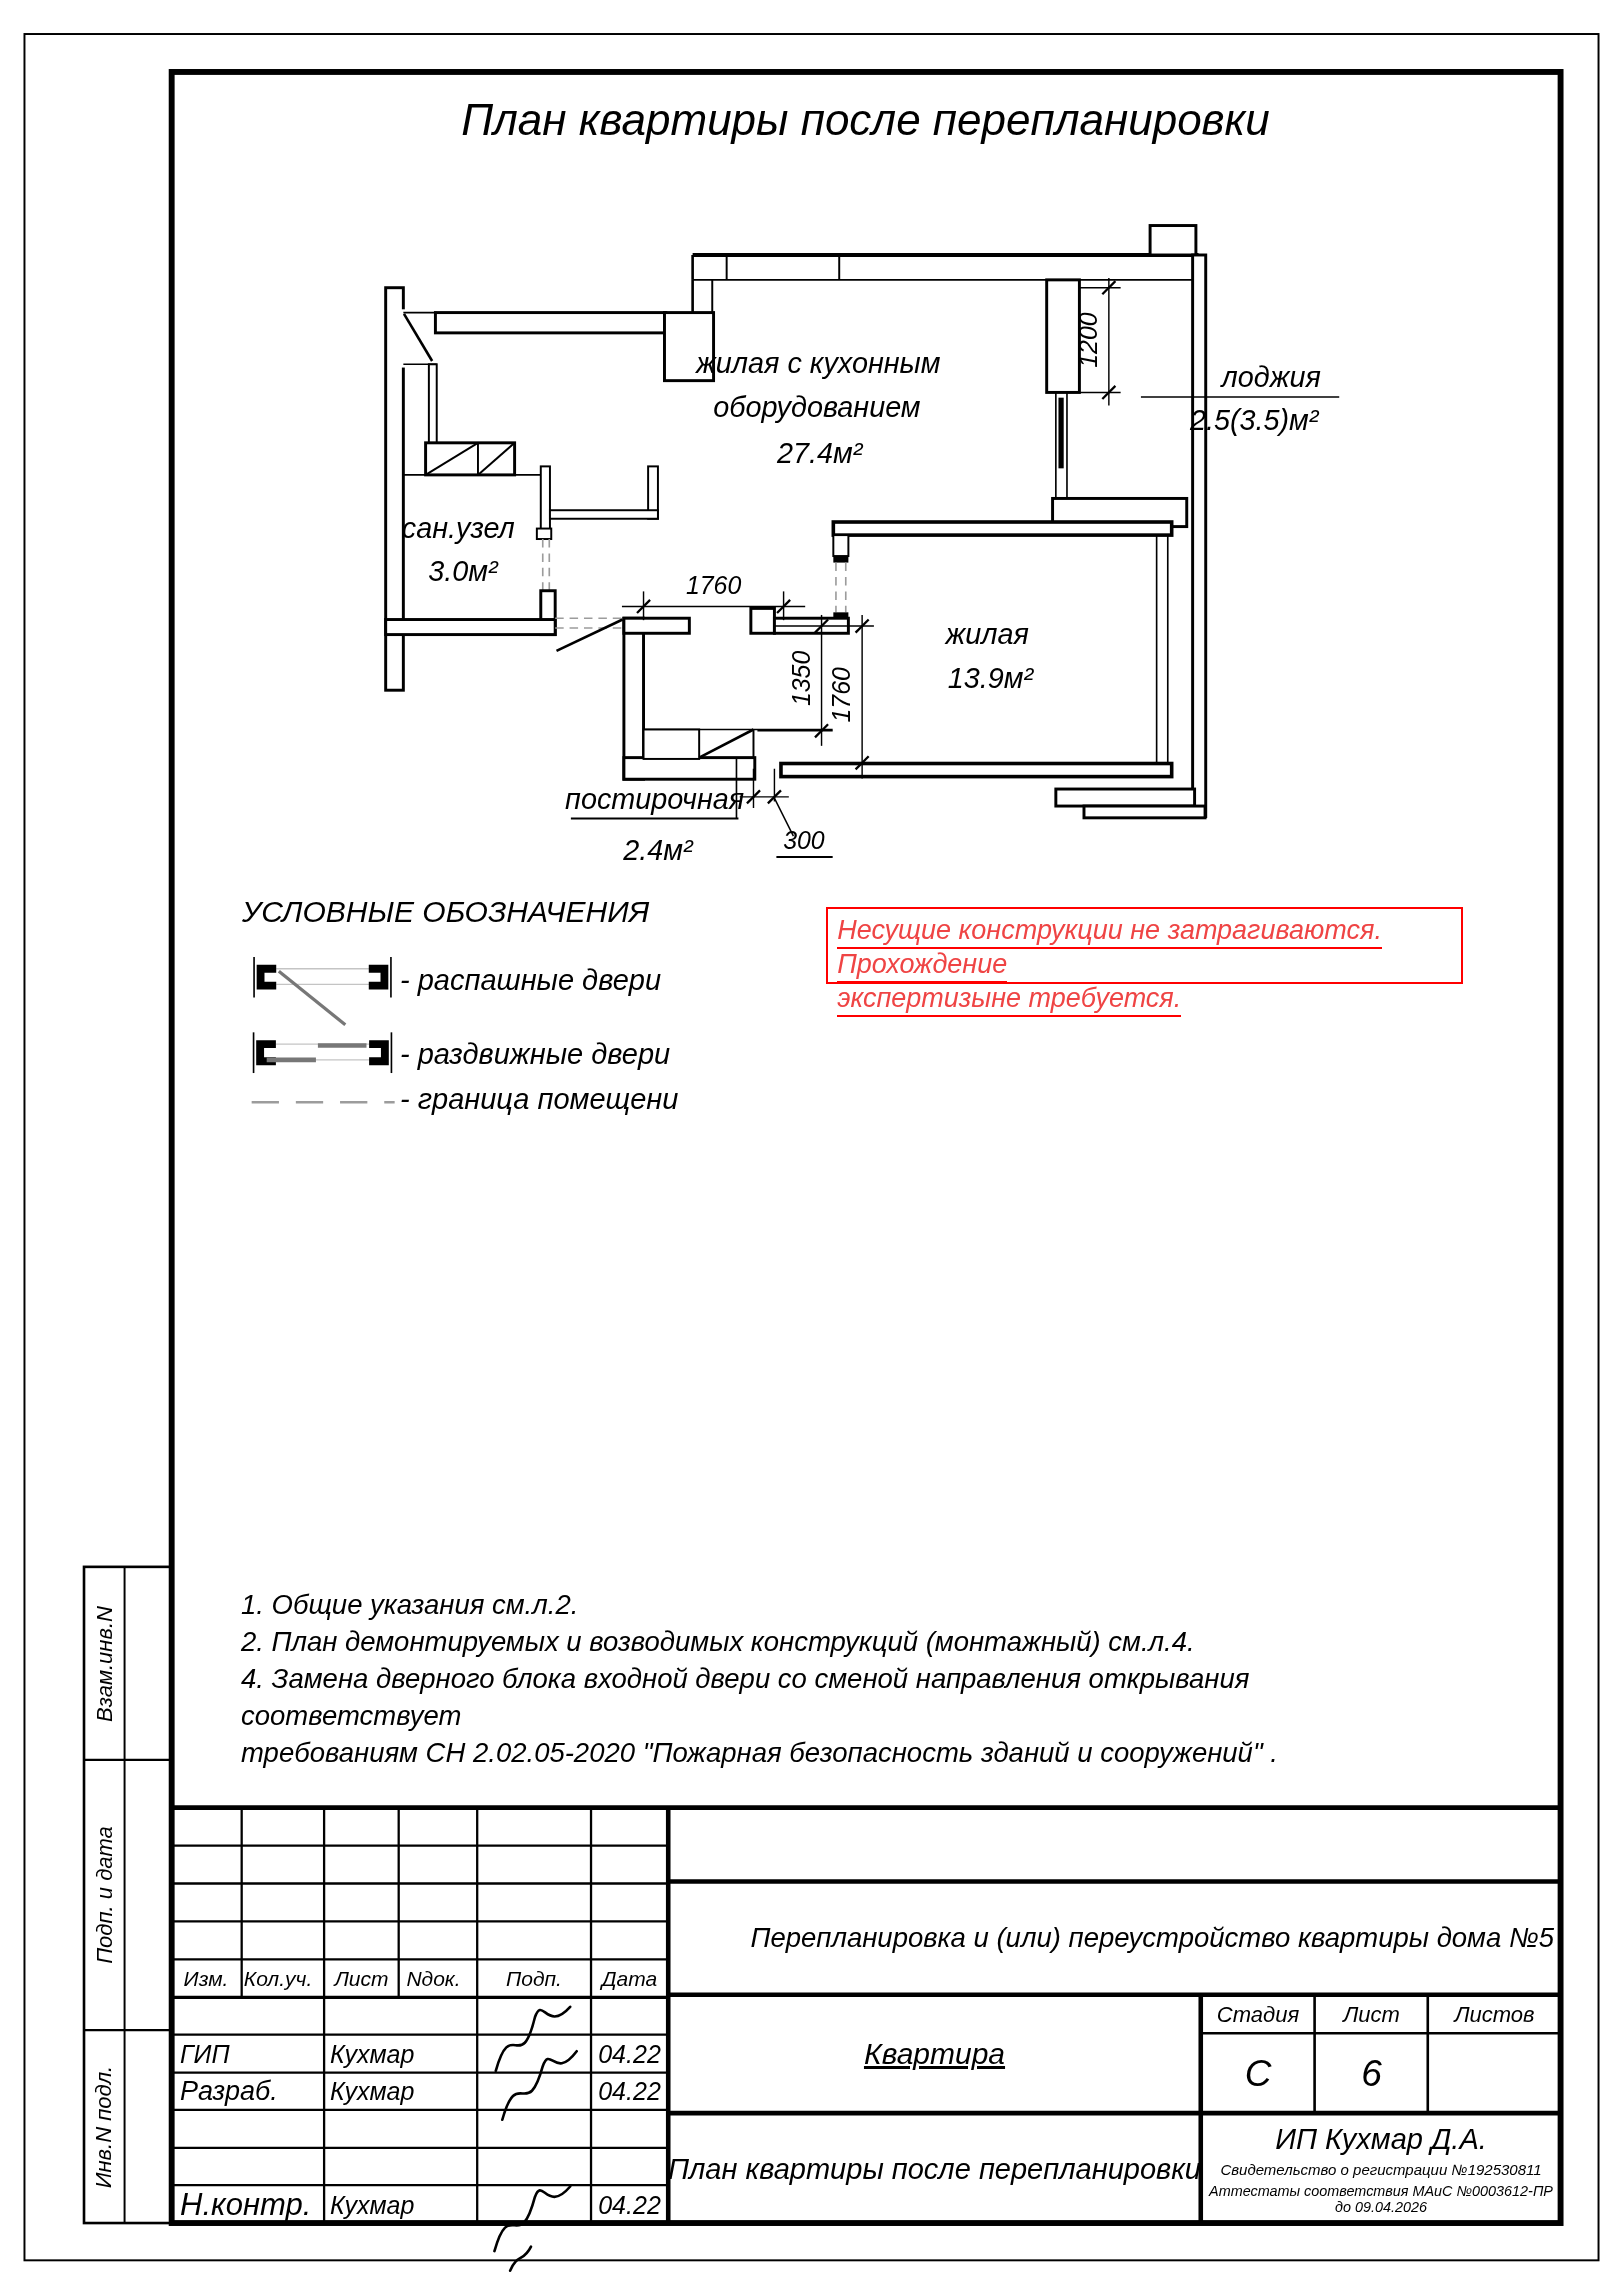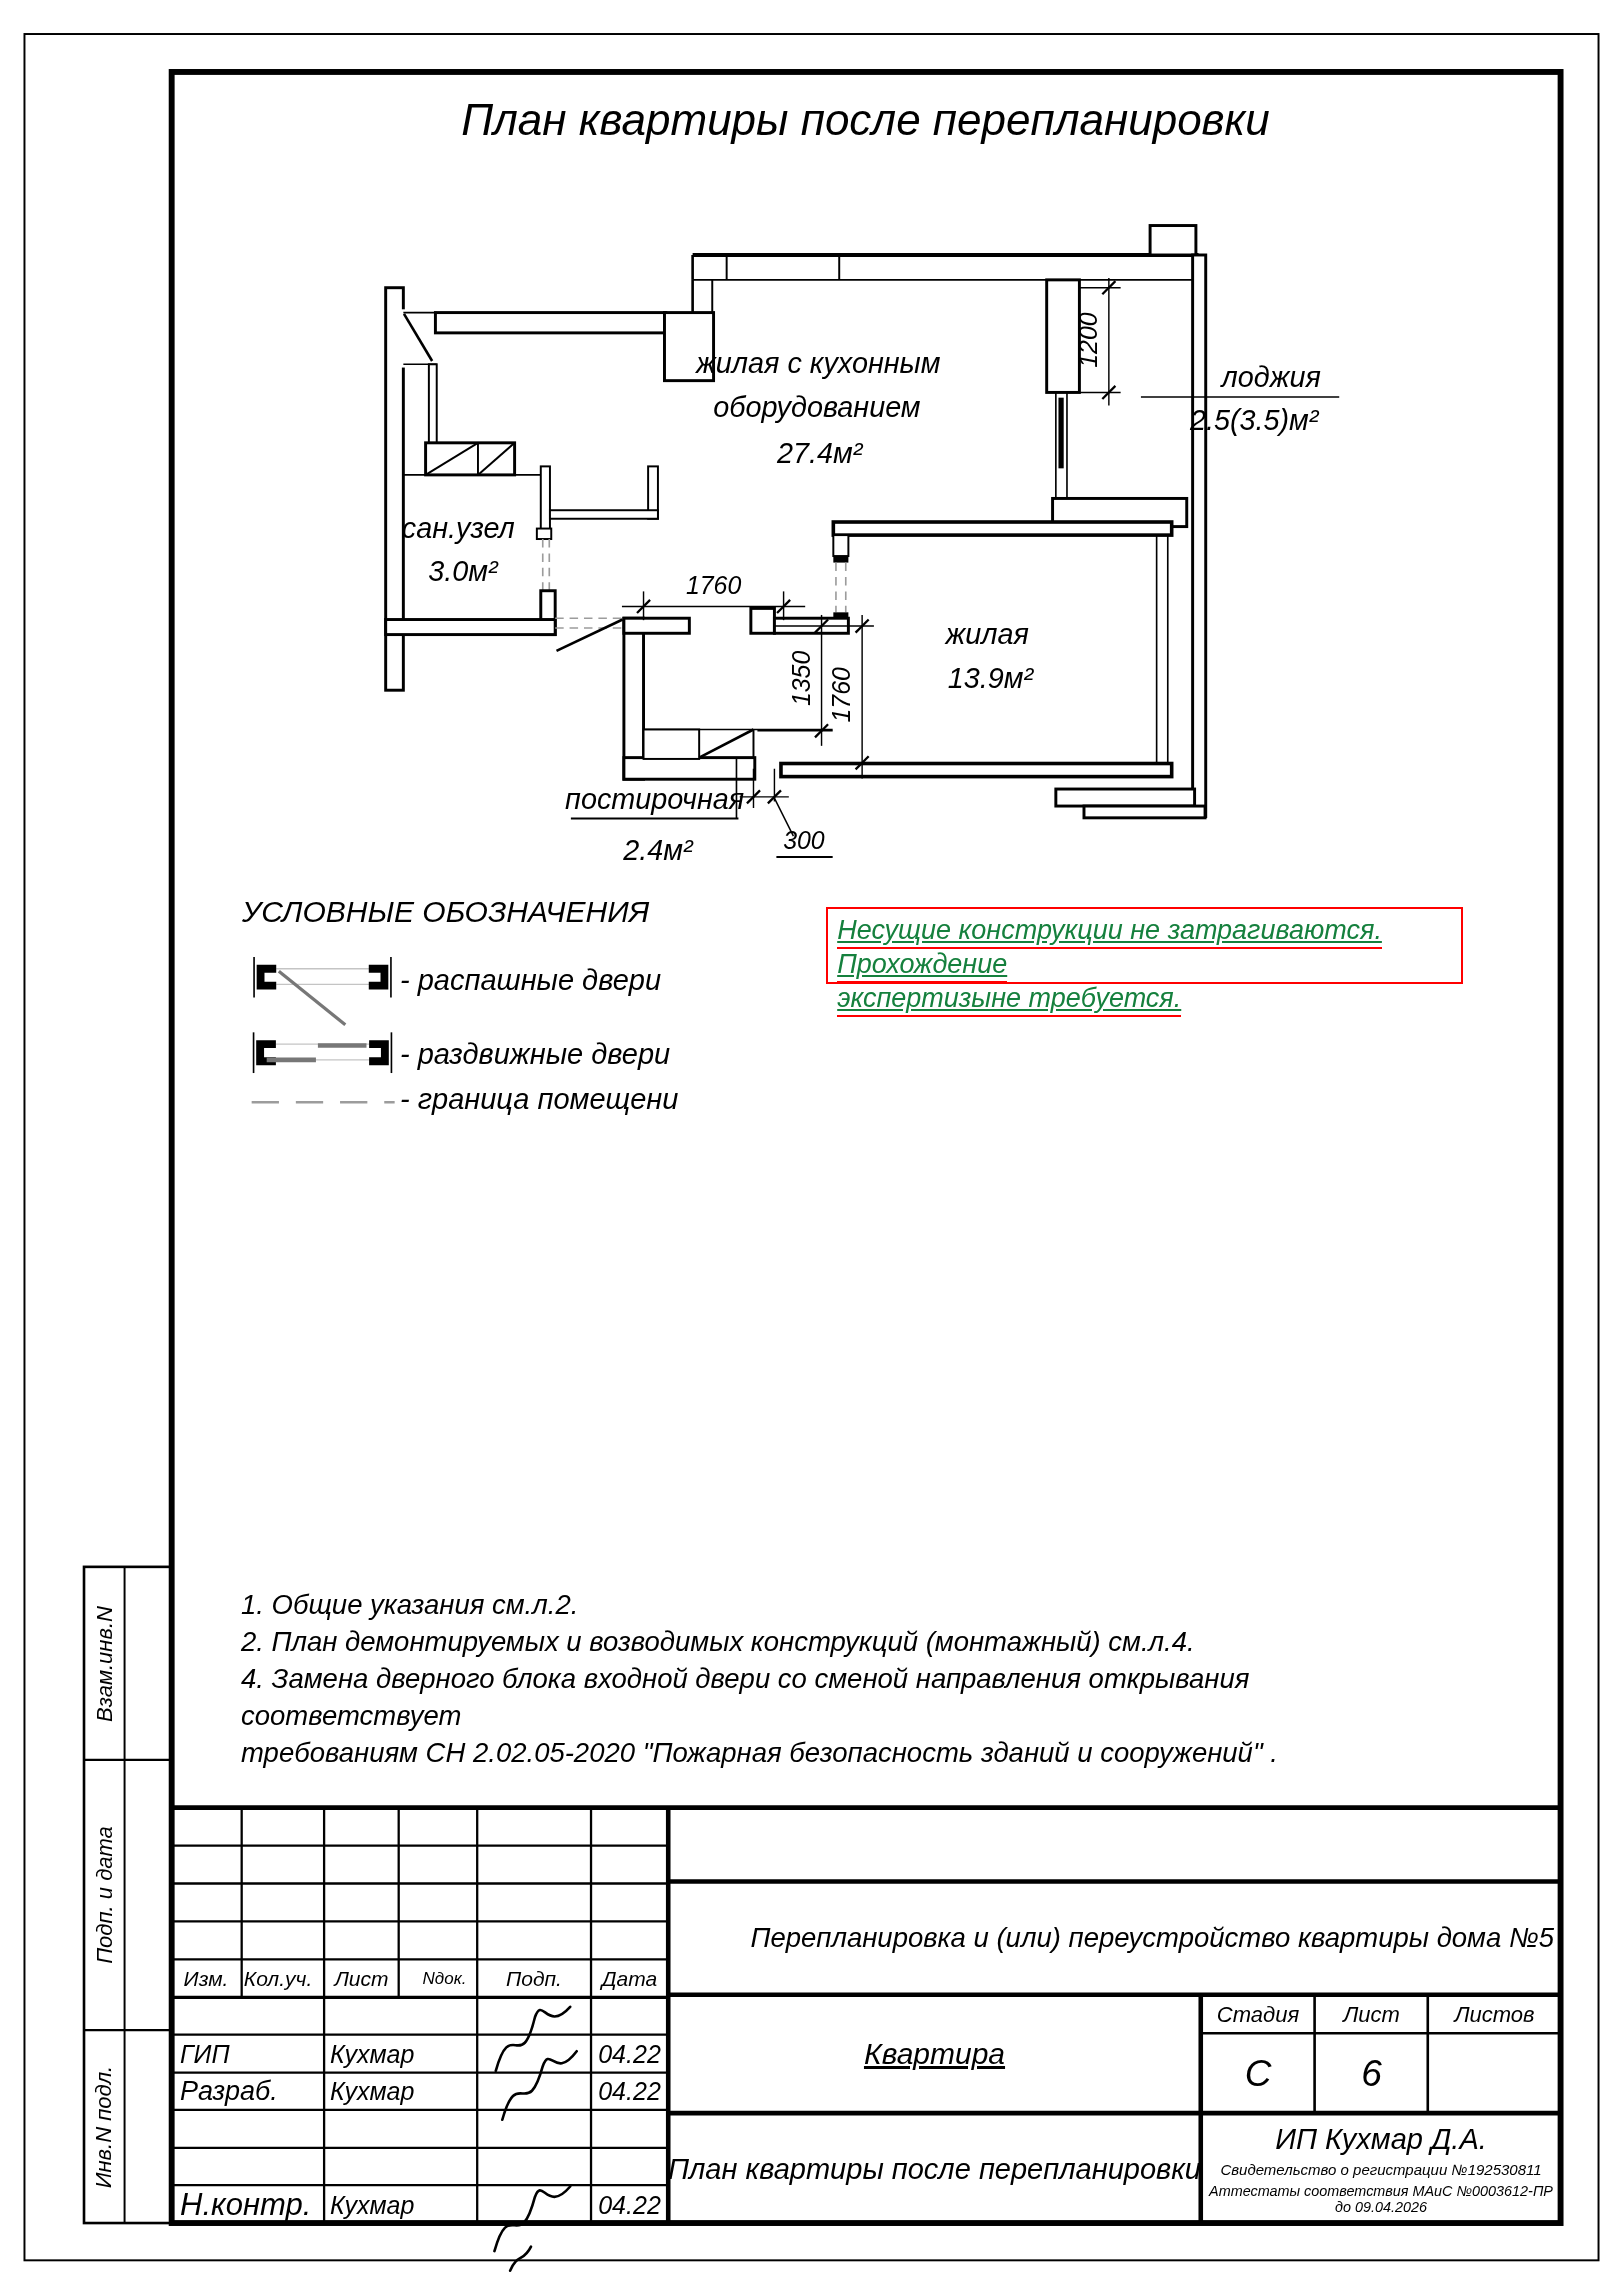--- a/index.html
+++ b/index.html
@@ -13,21 +13,21 @@
   .t44{font-size:44px;} .t38{font-size:38px;}
   .w{fill:#fff;stroke:#000;stroke-width:4.5;}
   .w5{fill:#fff;stroke:#000;stroke-width:5.5;}
   .w3{fill:#fff;stroke:#000;stroke-width:3;}
   .blk{fill:#000;stroke:none;}
   .ln{stroke:#000;fill:none;}
   .dim{stroke:#000;stroke-width:2.2;fill:none;}
   .tick{stroke:#000;stroke-width:3.5;}
   .gray{stroke:#9c9c9c;stroke-width:2.5;stroke-dasharray:13 9;fill:none;}
   .sig{stroke:#000;stroke-width:4;fill:none;stroke-linecap:round;}
-  .warn{border:2.6px solid #f00;color:#15803d;text-decoration:underline;}
+  .warn{border:2.6px solid #f00;color:#ef4444;}
   .warn .ul{border-bottom:2px solid #f00;padding-bottom:2px;}
 </style>
 </head>
 <body>
 
 <div class="page">
 
   <svg class="abs" style="left:0;top:0;" width="1623" height="2295" viewBox="0 0 2480 3508">
 
     <rect x="37" y="52" width="2406" height="3403" fill="none" stroke="#000" stroke-width="3"></rect>
@@ -266,21 +266,21 @@
   <div class="abs ctr" style="left:84px;top:1760px;width:41px;height:270px;">
     <span style="transform:rotate(-90deg);white-space:nowrap;font-size:22px;">Подп. и дата</span>
   </div>
   <div class="abs ctr" style="left:84px;top:2030px;width:41px;height:193px;">
     <span style="transform:rotate(-90deg);white-space:nowrap;font-size:22px;">Инв.N подл.</span>
   </div>
 
   <div class="abs ctr" style="left:171px;top:1960px;width:70px;height:38px;font-size:21px;">Изм.</div>
   <div class="abs ctr" style="left:241px;top:1960px;width:74px;height:38px;font-size:21px;">Кол.уч.</div>
   <div class="abs ctr" style="left:324px;top:1960px;width:75px;height:38px;font-size:21px;">Лист</div>
-  <div class="abs ctr" style="left:405px;top:1960px;width:79px;height:38px;font-size:17px;">Nдок.</div>
+  <div class="abs ctr" style="left:394px;top:1960px;width:79px;height:38px;font-size:21px;">Nдок.</div>
   <div class="abs ctr" style="left:477px;top:1960px;width:114px;height:38px;font-size:21px;">Подп.</div>
   <div class="abs ctr" style="left:591px;top:1960px;width:77px;height:38px;font-size:21px;">Дата</div>
 
   <div class="abs left" style="left:180px;top:2035px;width:141px;height:38px;font-size:25px;">ГИП</div>
   <div class="abs left" style="left:330px;top:2035px;width:143px;height:38px;font-size:25px;">Кухмар</div>
   <div class="abs ctr" style="left:591px;top:2035px;width:77px;height:38px;font-size:25px;">04.22</div>
 
   <div class="abs left" style="left:180px;top:2073px;width:141px;height:37px;font-size:27px;">Разраб.</div>
   <div class="abs left" style="left:330px;top:2073px;width:143px;height:37px;font-size:25px;">Кухмар</div>
   <div class="abs ctr" style="left:591px;top:2073px;width:77px;height:37px;font-size:25px;">04.22</div>

